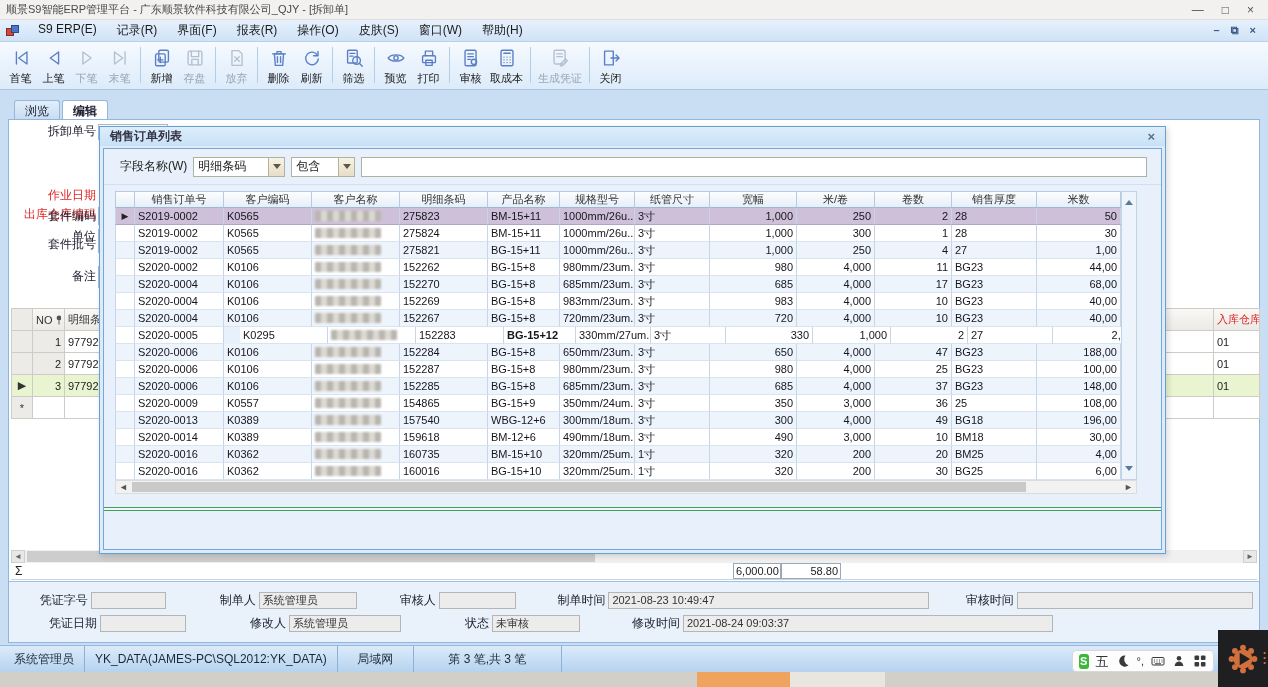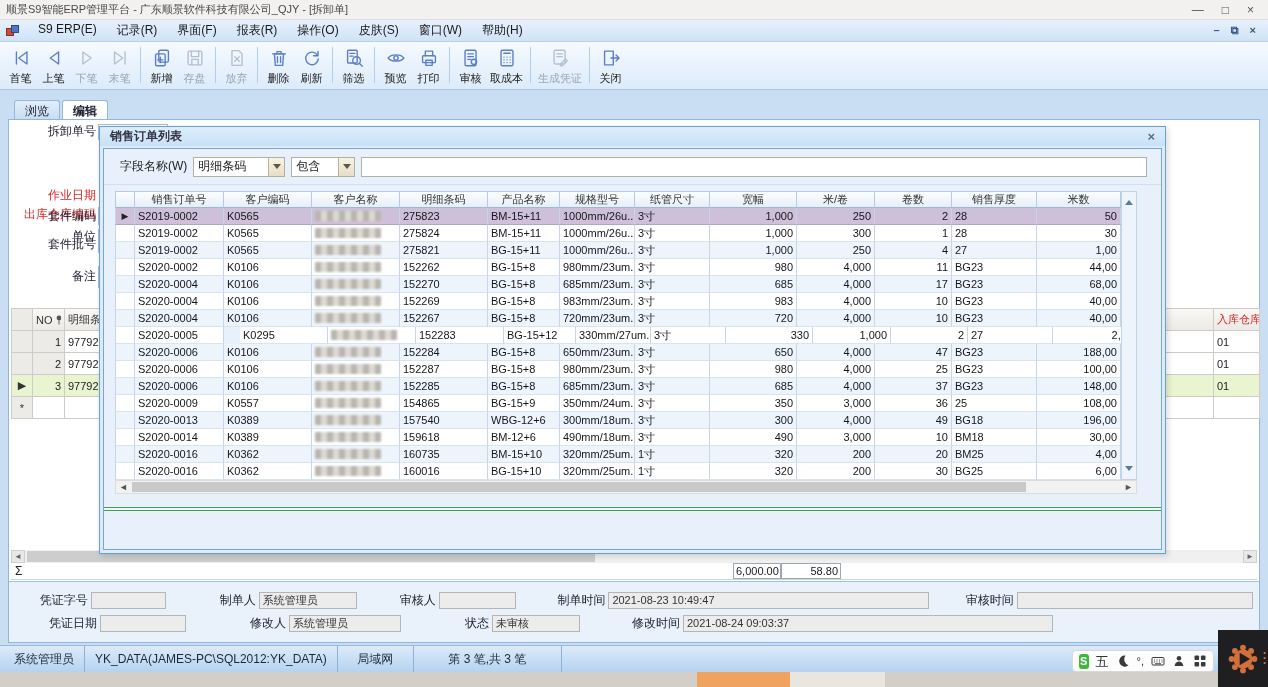--- a/index.html
+++ b/index.html
@@ -605,21 +605,21 @@
               <span class="g-cell" style="width: 84px; justify-content: flex-end;">40,00</span>
             </div>
             <div class="g-row">
               <span class="g-cell g-selcell" style="width: 20px;"></span>
               <span class="g-cell" style="width: 89px;">S2020-0005</span>
               <span class="g-cell" style="width: 88px; margin-left: 16px;">K0295</span>
               <span class="g-cell" style="width: 88px;">
                 <span class="mosaic"></span>
               </span>
               <span class="g-cell" style="width: 88px;">152283</span>
-              <span class="g-cell" style="width: 72px;">BG-15+12</span>
+              <span class="g-cell" style="width: 72px; font-weight: bold;">BG-15+12</span>
               <span class="g-cell" style="width: 75px;">330mm/27um...</span>
               <span class="g-cell" style="width: 75px;">3寸</span>
               <span class="g-cell" style="width: 87px; justify-content: flex-end;">330</span>
               <span class="g-cell" style="width: 78px; justify-content: flex-end;">1,000</span>
               <span class="g-cell" style="width: 77px; justify-content: flex-end;">2</span>
               <span class="g-cell" style="width: 85px;">27</span>
               <span class="g-cell" style="width: 84px; justify-content: flex-end;">2,00</span>
             </div>
             <div class="g-row">
               <span class="g-cell g-selcell" style="width: 20px;"></span>

